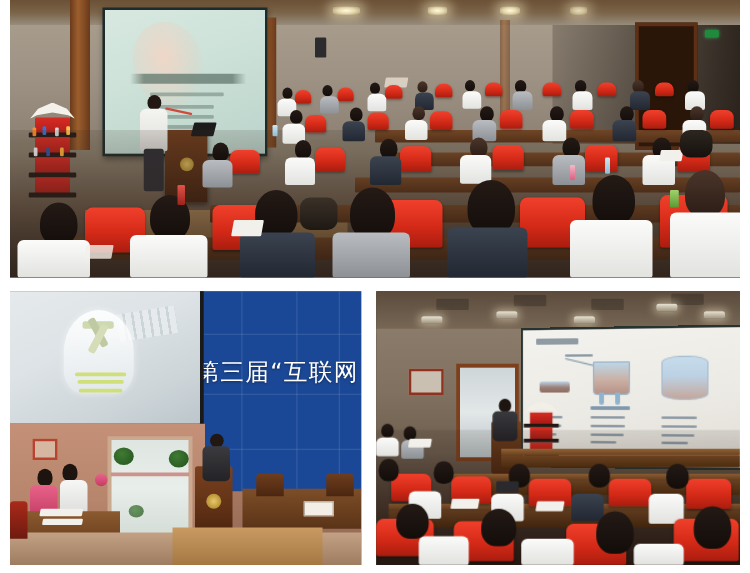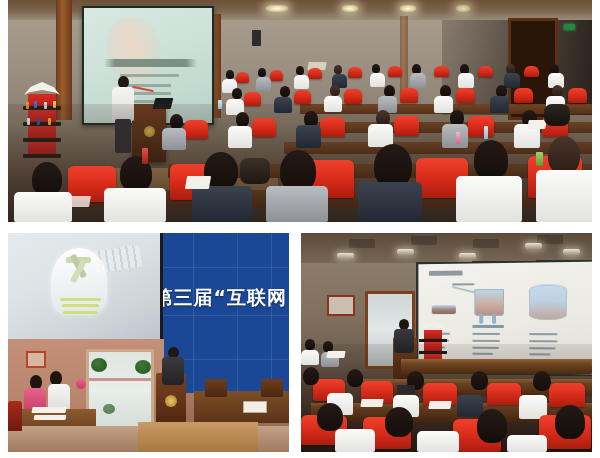--- a/index.html
+++ b/index.html
@@ -106,21 +106,21 @@
   .bl-rec-arm{position:absolute;width:100%;height:34%;border-radius:2px;}
   .bl-bulbline{position:absolute;left:36%;height:3px;border-radius:2px;background:#cfe07a;}
   .bl-filmstrip{position:absolute;left:58%;top:16%;width:30%;height:20%;
     background:repeating-linear-gradient(90deg,#e8ecee 0 5px,#c9d2d6 5px 7px);
     transform:rotate(-9deg);opacity:.85;}
   .bl-blue{position:absolute;right:0;top:0;width:130px;height:160px;
     background:linear-gradient(180deg,#1f4fa3 0%,#1a47965 40%,#16407f 100%);
     background-color:#1b4896;}
   .bl-panel-line{position:absolute;background:rgba(255,255,255,.10);}
   .bl-banner-text{position:absolute;right:2px;top:52px;
-    color:#ffffff;font-size:19px;font-weight:bold;letter-spacing:1px;
+    color:#ffffff;font-size:19px;font-weight:normal;letter-spacing:1px;
     font-family:"DejaVu Sans",sans-serif;white-space:nowrap;
     text-shadow:0 1px 2px rgba(0,0,0,.45);}
   .bl-wall-low{position:absolute;left:0;top:106px;width:156px;height:113px;
     background:linear-gradient(180deg,#c49178 0%,#b6856c 55%,#9b6d56 100%);}
   .bl-door{position:absolute;left:78px;top:116px;width:62px;height:86px;
     border:3px solid #caa98f;background:linear-gradient(180deg,#dfe6e2 0%,#e8eeea 45%,#cfd8d2 100%);}
   .bl-plant{position:absolute;border-radius:50%;background:radial-gradient(circle at 40% 35%,#3f7a32,#23521f);}
   .bl-podium{position:absolute;left:148px;top:140px;width:30px;height:62px;
     background:linear-gradient(180deg,#7a4120 0%,#5d2f14 60%,#421f0d 100%);border-radius:2px;}
   .bl-podium-seal{position:absolute;left:50%;top:22px;margin-left:-6px;width:12px;height:12px;border-radius:50%;

